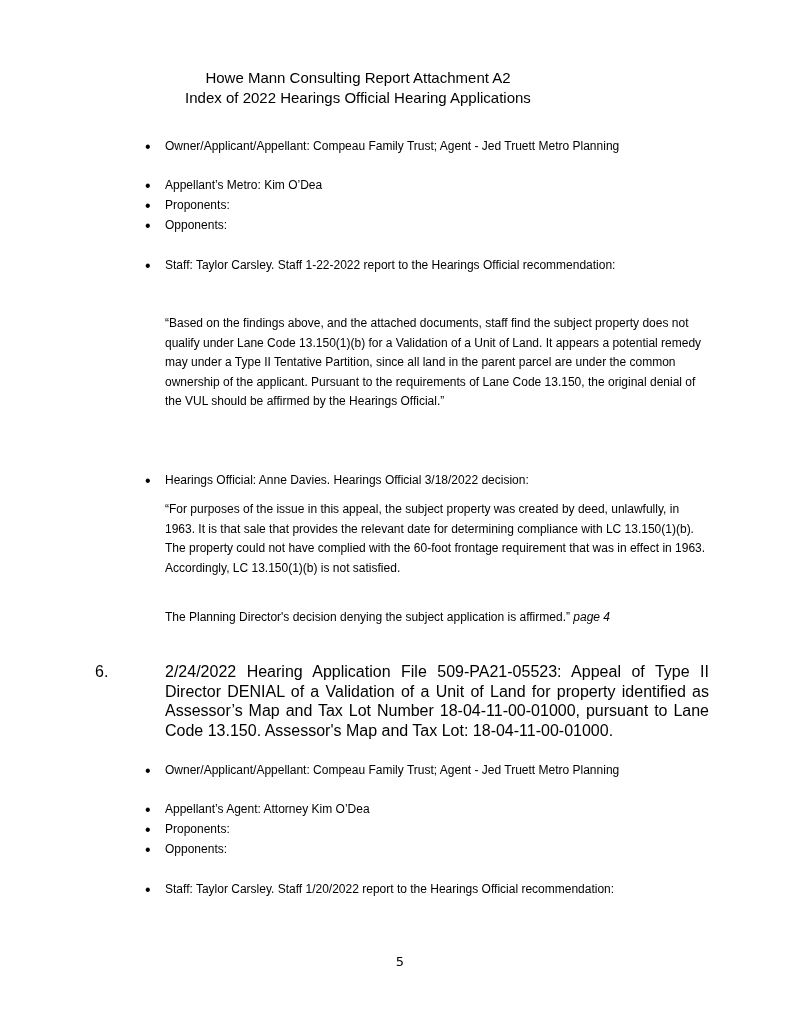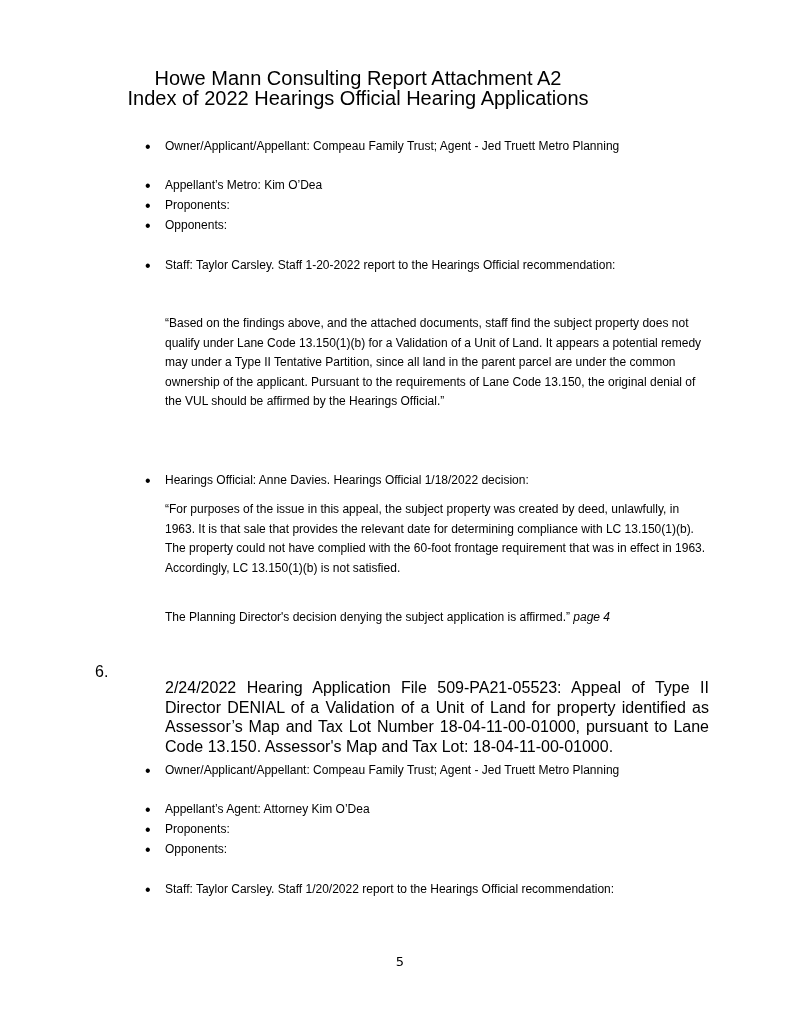--- a/index.html
+++ b/index.html
@@ -1,25 +1,25 @@
 <!DOCTYPE html>
 <html><head>
   <meta charset="utf-8">
   <style>
     html, body { margin: 0; padding: 0; background: #ffffff; }
     body { width: 800px; height: 1035px; position: relative; overflow: hidden;
            font-family: "Liberation Sans", sans-serif; color: #000; font-size: 16px; }
     .page { position: absolute; left: 0; top: 0; width: 800px; height: 1035px; }
-    .header { position: absolute; top: 68px; left: 0; width: 716px; text-align: center; line-height: 20px; font-size: 20px; }
+    .header { position: absolute; top: 68px; left: 0; width: 716px; text-align: center; line-height: 20px; font-size: 15px; }
     .blk { position: absolute; left: 165px; width: 545px; line-height: 19.5px; font-size: 12px; }
     .bul { position: absolute; left: 145px; font-size: 16px; line-height: 19.5px; }
     b { font-weight: normal; }
     i { font-style: italic; }
     .num { position: absolute; left: 95px; line-height: 19.5px; }
-    .item6 { position: absolute; left: 165px; width: 544px; line-height: 19.5px; text-align: justify; text-align-last: left; margin-top: 16px; }
+    .item6 { position: absolute; left: 165px; width: 544px; line-height: 19.5px; text-align: justify; text-align-last: left; }
     .footer { position: absolute; top: 954px; left: 0; width: 800px; text-align: center; font-family: "DejaVu Sans", sans-serif; font-size: 13px; }
   </style>
 </head>
 <body>
 
 <div class="page">
 
   <div class="header">
     <div>Howe Mann Consulting Report Attachment A2</div>
     <div>Index of 2022 Hearings Official Hearing Applications</div>
@@ -31,26 +31,26 @@
   <span class="bul" style="top:176px">•</span>
   <div class="blk" style="top:176px">Appellant’s Metro: Kim O’Dea</div>
 
   <span class="bul" style="top:196px">•</span>
   <div class="blk" style="top:196px">Proponents:</div>
 
   <span class="bul" style="top:216px">•</span>
   <div class="blk" style="top:216px">Opponents:</div>
 
   <span class="bul" style="top:256px">•</span>
-  <div class="blk" style="top:256px">Staff: Taylor Carsley. Staff 1-20-2022 report to the Hearings Official recommendation:</div>
+  <div class="blk" style="top:256px">Staff: Taylor Carsley. Staff 1-22-2022 report to the Hearings Official recommendation:</div>
 
   <div class="blk" style="top:314px"><span>“Based on the findings above, and the attached documents, staff find the subject property does not qualify under Lane Code 13.150(1)(b) for a Validation of a Unit of Land. It appears a potential remedy may under a Type II Tentative Partition, since all land in the parent parcel are under the common ownership of the applicant. Pursuant to the requirements of Lane Code 13.150, </span><b>the original denial of the VUL should be affirmed by the Hearings Official</b><span>.”</span></div>
 
   <span class="bul" style="top:471px">•</span>
-  <div class="blk" style="top:471px">Hearings Official: Anne Davies. Hearings Official 1/18/2022 decision:</div>
+  <div class="blk" style="top:471px">Hearings Official: Anne Davies. Hearings Official 3/18/2022 decision:</div>
 
   <div class="blk" style="top:500px">“For purposes of the issue in this appeal, the subject property was created by deed, unlawfully, in 1963. It is that sale that provides the relevant date for determining compliance with LC 13.150(1)(b). The property could not have complied with the 60-foot frontage requirement that was in effect in 1963. Accordingly, LC 13.150(1)(b) is not satisfied.</div>
 
   <div class="blk" style="top:608px"><b>The Planning Director's decision denying the subject application is affirmed</b><span>.” </span><i>page 4</i></div>
 
   <div class="num" style="top:662px">6.</div>
   <div class="item6" style="top:662px">2/24/2022 Hearing Application File 509-PA21-05523: Appeal of Type II Director DENIAL of a Validation of a Unit of Land for property identified as Assessor’s Map and Tax Lot Number 18-04-11-00-01000, pursuant to Lane Code 13.150. Assessor's Map and Tax Lot: 18-04-11-00-01000.</div>
 
   <span class="bul" style="top:761px">•</span>
   <div class="blk" style="top:761px">Owner/Applicant/Appellant: Compeau Family Trust; Agent - Jed Truett Metro Planning</div>

